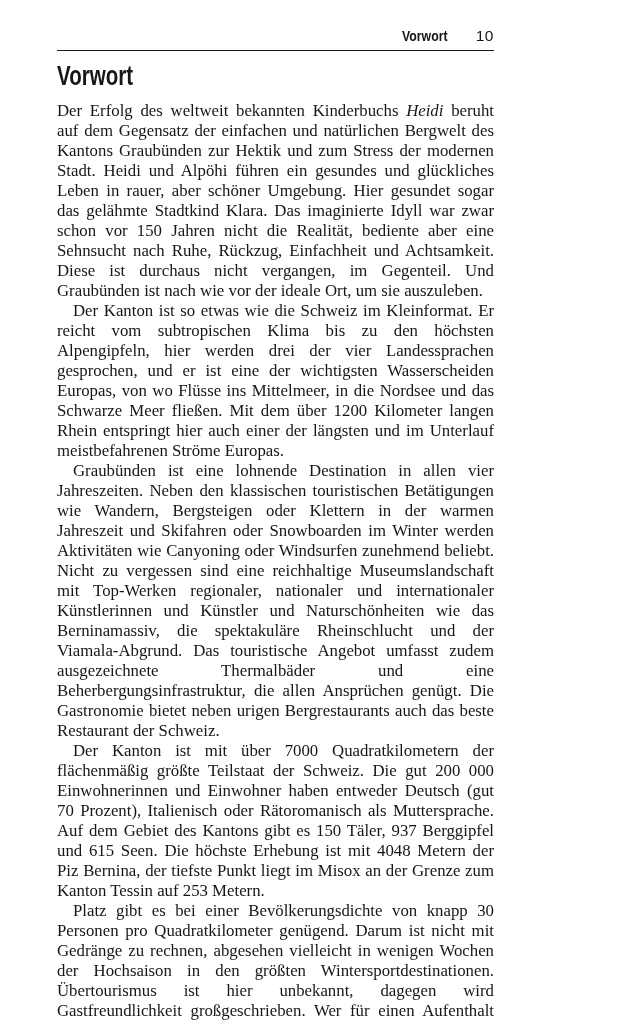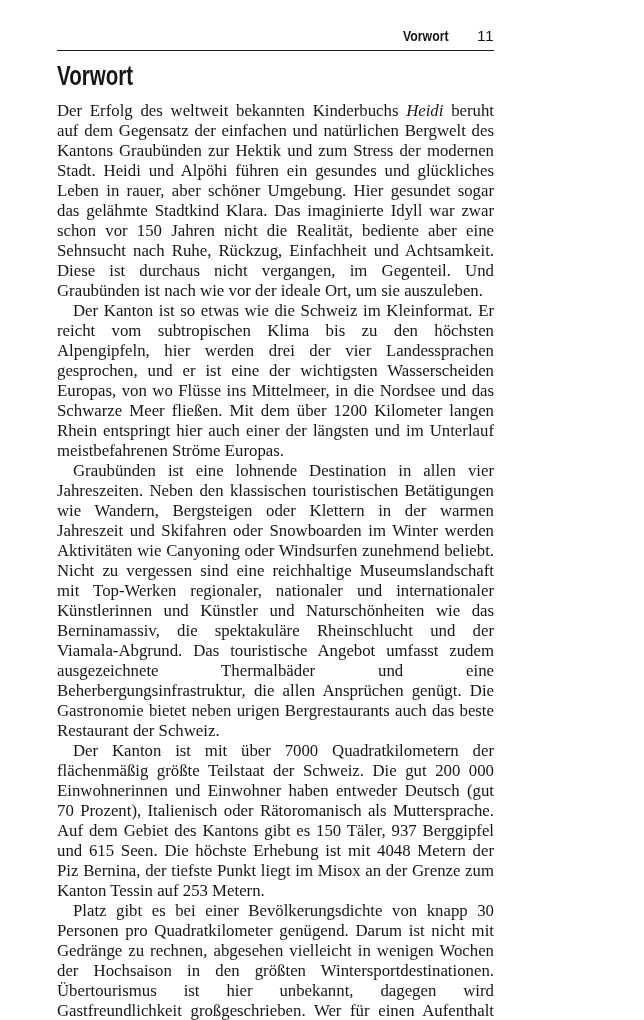--- a/index.html
+++ b/index.html
@@ -68,21 +68,21 @@
   .body-text p.indent{text-indent:16px;}
   .body-text em{font-style:italic;}
 </style>
 </head>
 <body>
 
 <div class="page">
 
   <div class="running-head">
     <span class="rh-section">Vorwort</span>
-    <span class="rh-page">11</span>
+    <span class="rh-page">10</span>
   </div>
 
   <h1 class="chapter-title">
     <span class="squeeze">Vorwort</span>
   </h1>
 
   <div class="body-text">
       <p><span>Der Erfolg des weltweit bekannten Kinderbuchs </span><em>Heidi</em><span> beruht auf dem Gegensatz der einfachen und natürlichen Bergwelt des Kantons Graubünden zur Hektik und zum Stress der modernen Stadt. Heidi und Alpöhi führen ein gesundes und glückliches Leben in rauer, aber schöner Umgebung. Hier gesundet sogar das gelähmte Stadtkind Klara. Das imaginierte Idyll war zwar schon vor 150 Jahren nicht die Realität, bediente aber eine Sehnsucht nach Ruhe, Rückzug, Einfachheit und Achtsamkeit. Diese ist durchaus nicht vergangen, im Gegenteil. Und Graubünden ist nach wie vor der ideale Ort, um sie auszuleben.</span></p>
       <p class="indent"><span>Der Kanton ist so etwas wie die Schweiz im Kleinformat. Er reicht vom subtropischen Klima bis zu den höchsten Alpengipfeln, hier werden drei der vier Landessprachen gesprochen, und er ist eine der wichtigsten Wasserscheiden Europas, von wo Flüsse ins Mittelmeer, in die Nordsee und das Schwarze Meer fließen. Mit dem über 1200 Kilometer langen Rhein entspringt hier auch einer der längsten und im Unterlauf meistbefahrenen Ströme Europas.</span></p>
       <p class="indent"><span>Graubünden ist eine lohnende Destination in allen vier Jahreszeiten. Neben den klassischen touristischen Betätigungen wie Wandern, Bergsteigen oder Klettern in der warmen Jahreszeit und Skifahren oder Snowboarden im Winter werden Aktivitäten wie Canyoning oder Windsurfen zunehmend beliebt. Nicht zu vergessen sind eine reichhaltige Museumslandschaft mit Top-Werken regionaler, nationaler und internationaler Künstlerinnen und Künstler und Naturschönheiten wie das Berninamassiv, die spektakuläre Rheinschlucht und der Viamala-Abgrund. Das touristische Angebot umfasst zudem ausgezeichnete Thermalbäder und eine Beherbergungsinfrastruktur, die allen Ansprüchen genügt. Die Gastronomie bietet neben urigen Bergrestaurants auch das beste Restaurant der Schweiz.</span></p>

